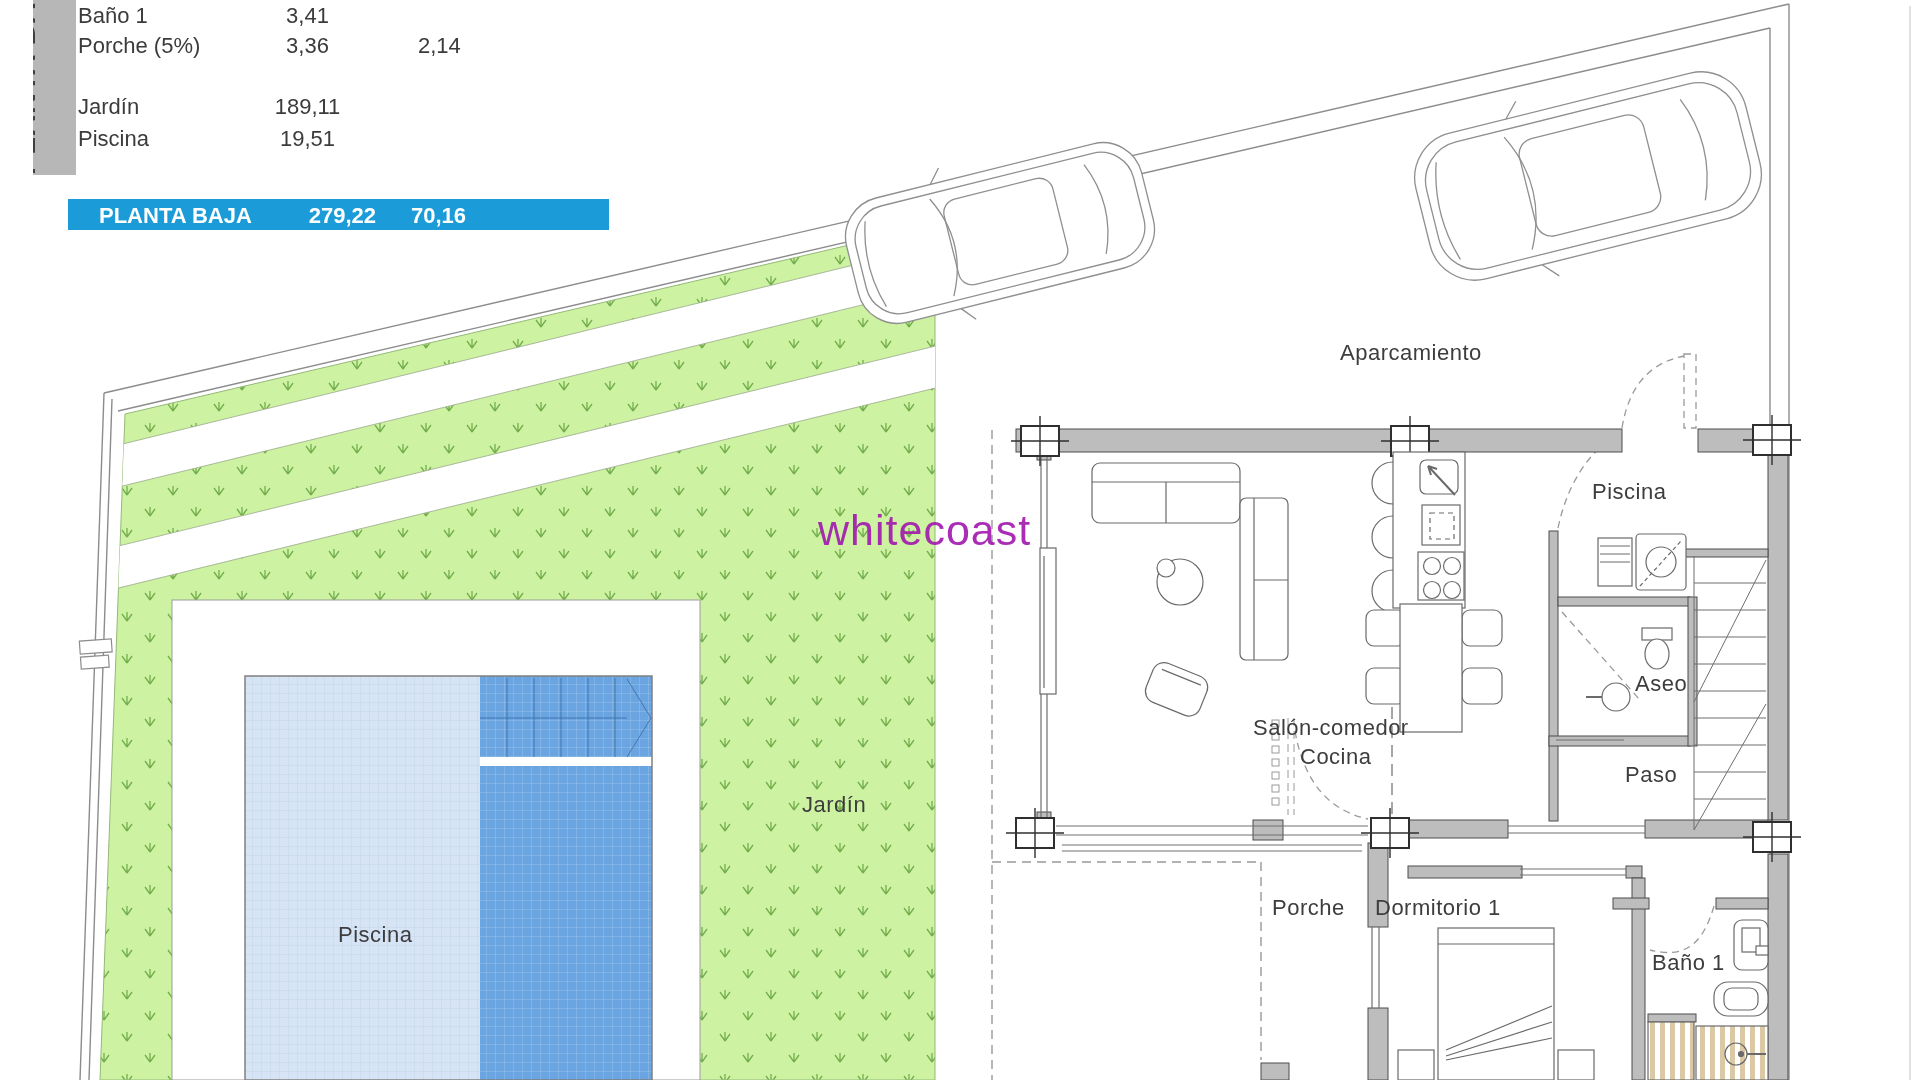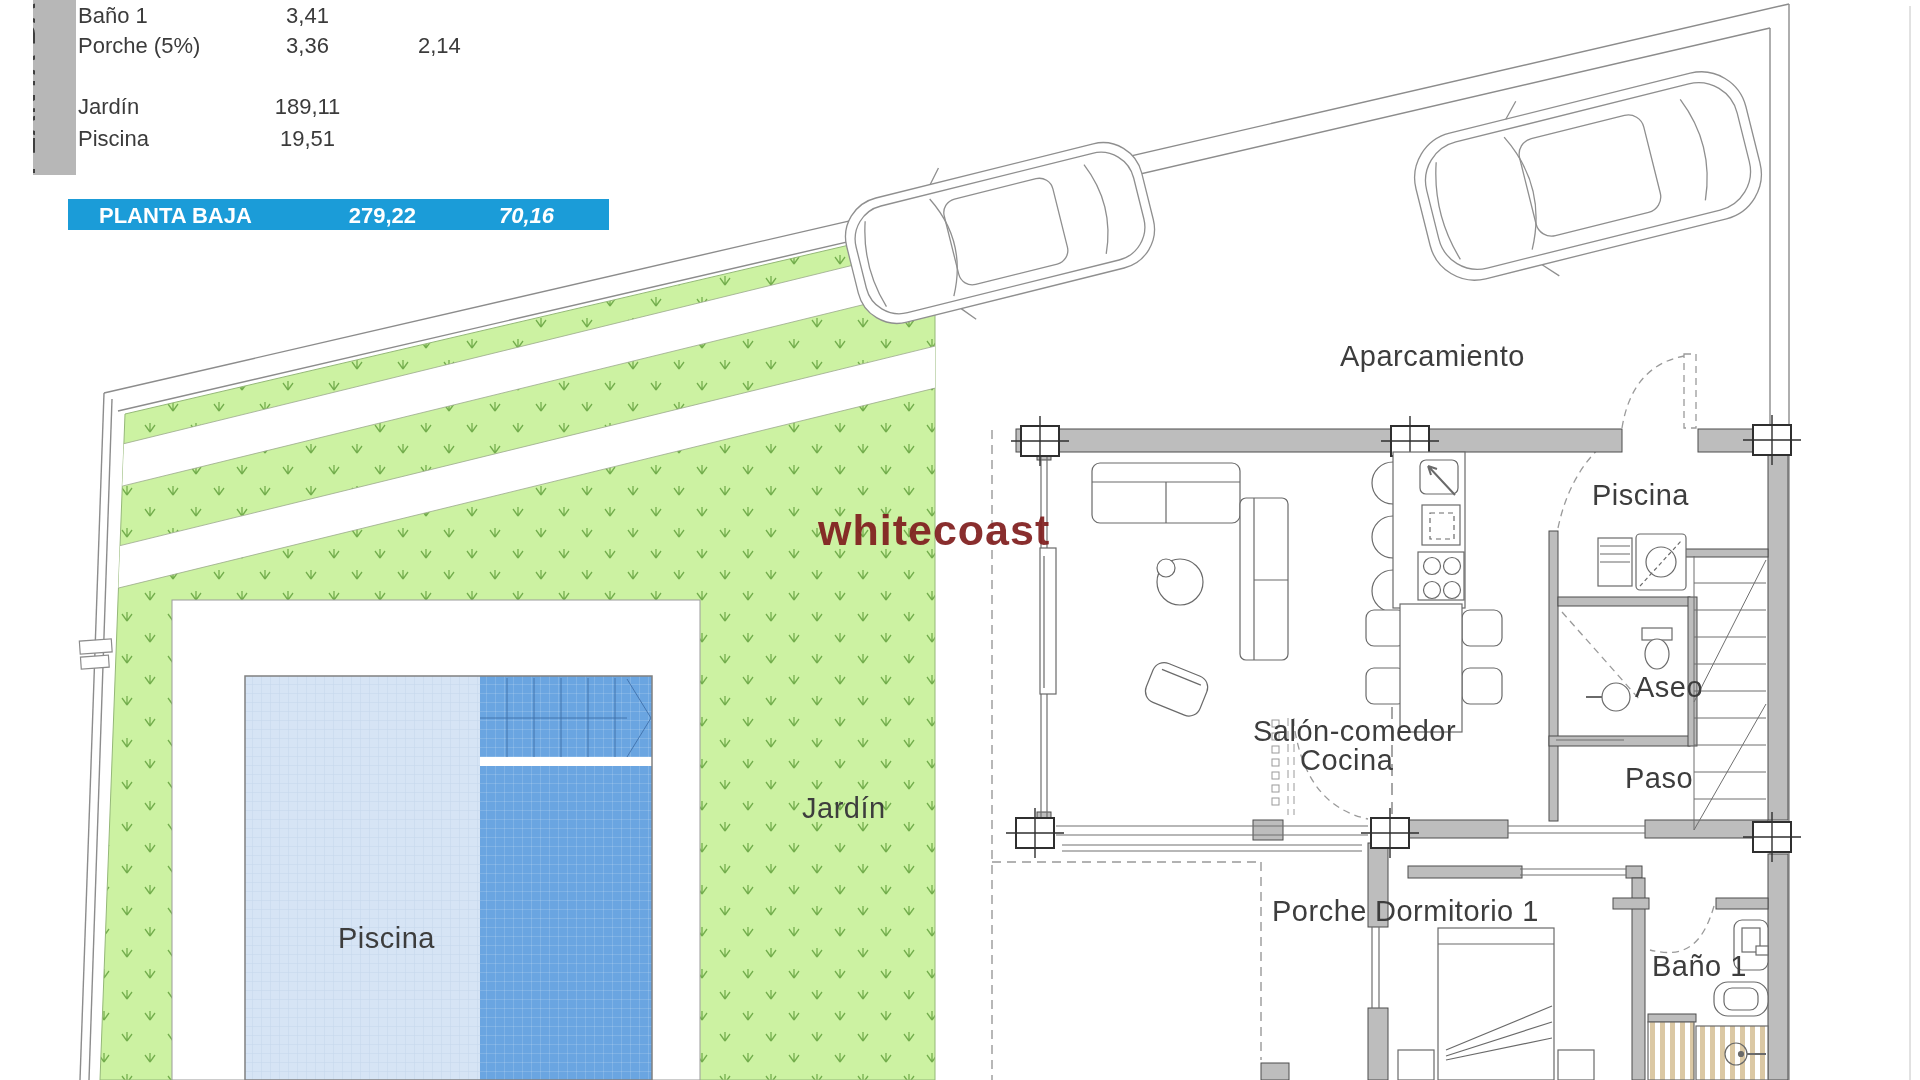--- a/index.html
+++ b/index.html
@@ -1,34 +1,34 @@
 <!DOCTYPE html>
 <html><head>
 <meta charset="utf-8">
 <style>
   html,body{margin:0;padding:0;background:#fff;}
   #stage{position:relative;width:1920px;height:1080px;overflow:hidden;background:#fff;
          font-family:"Liberation Sans",sans-serif;}
   svg{position:absolute;left:0;top:0;}
-  .lbl{position:absolute;font-size:29px;color:#3d3d3d;white-space:nowrap;letter-spacing:0.5px;}
-  .wm{position:absolute;left:818px;top:506px;font-size:43px;font-weight:bold;
-      color:#7f1d1d;opacity:0.92;letter-spacing:1px;text-align:center;}
+  .lbl{position:absolute;font-size:22px;color:#3d3d3d;white-space:nowrap;letter-spacing:0.5px;}
+  .wm{position:absolute;left:818px;top:506px;font-size:43px;font-weight:normal;
+      color:#a21caf;opacity:0.92;letter-spacing:1px;text-align:center;}
   
   .tab{position:absolute;left:33px;top:0;width:43px;height:175px;background:#b7b7b7;overflow:hidden;}
   .tabtext{position:absolute;left:9px;bottom:0px;transform-origin:0 100%;transform:rotate(-90deg);
            font-size:29px;font-weight:bold;color:#3f3f3f;letter-spacing:1px;white-space:nowrap;}
   .trow{position:absolute;font-size:22px;color:#3b3b3b;}
   .trow .nm{position:absolute;left:78px;white-space:nowrap;}
   .trow .v1{position:absolute;left:250px;width:115px;text-align:center;}
   .trow .v2{position:absolute;left:418px;width:102px;text-align:left;}
   .totalbar{position:absolute;left:68px;top:199px;width:541px;height:31px;background:#1b9cd8;}
   .totalbar span{position:absolute;top:4px;font-size:22px;font-weight:bold;color:#ffffff;}
   .totalbar .bn{left:31px;}
-  .totalbar .b1{left:180px;width:128px;text-align:right;margin-left:40px;}
-  .totalbar .b2{left:354px;width:132px;text-align:right;font-style:italic;}
+  .totalbar .b1{left:180px;width:128px;text-align:right;}
+  .totalbar .b2{left:343px;width:132px;}
 </style>
 </head>
 <body>
 
 <div id="stage">
 
 <svg width="1920" height="1080" viewBox="0 0 1920 1080">
   <defs>
     <pattern id="grass" width="46" height="42" patternUnits="userSpaceOnUse">
       <rect width="46" height="42" fill="#ccf2a2"></rect>

